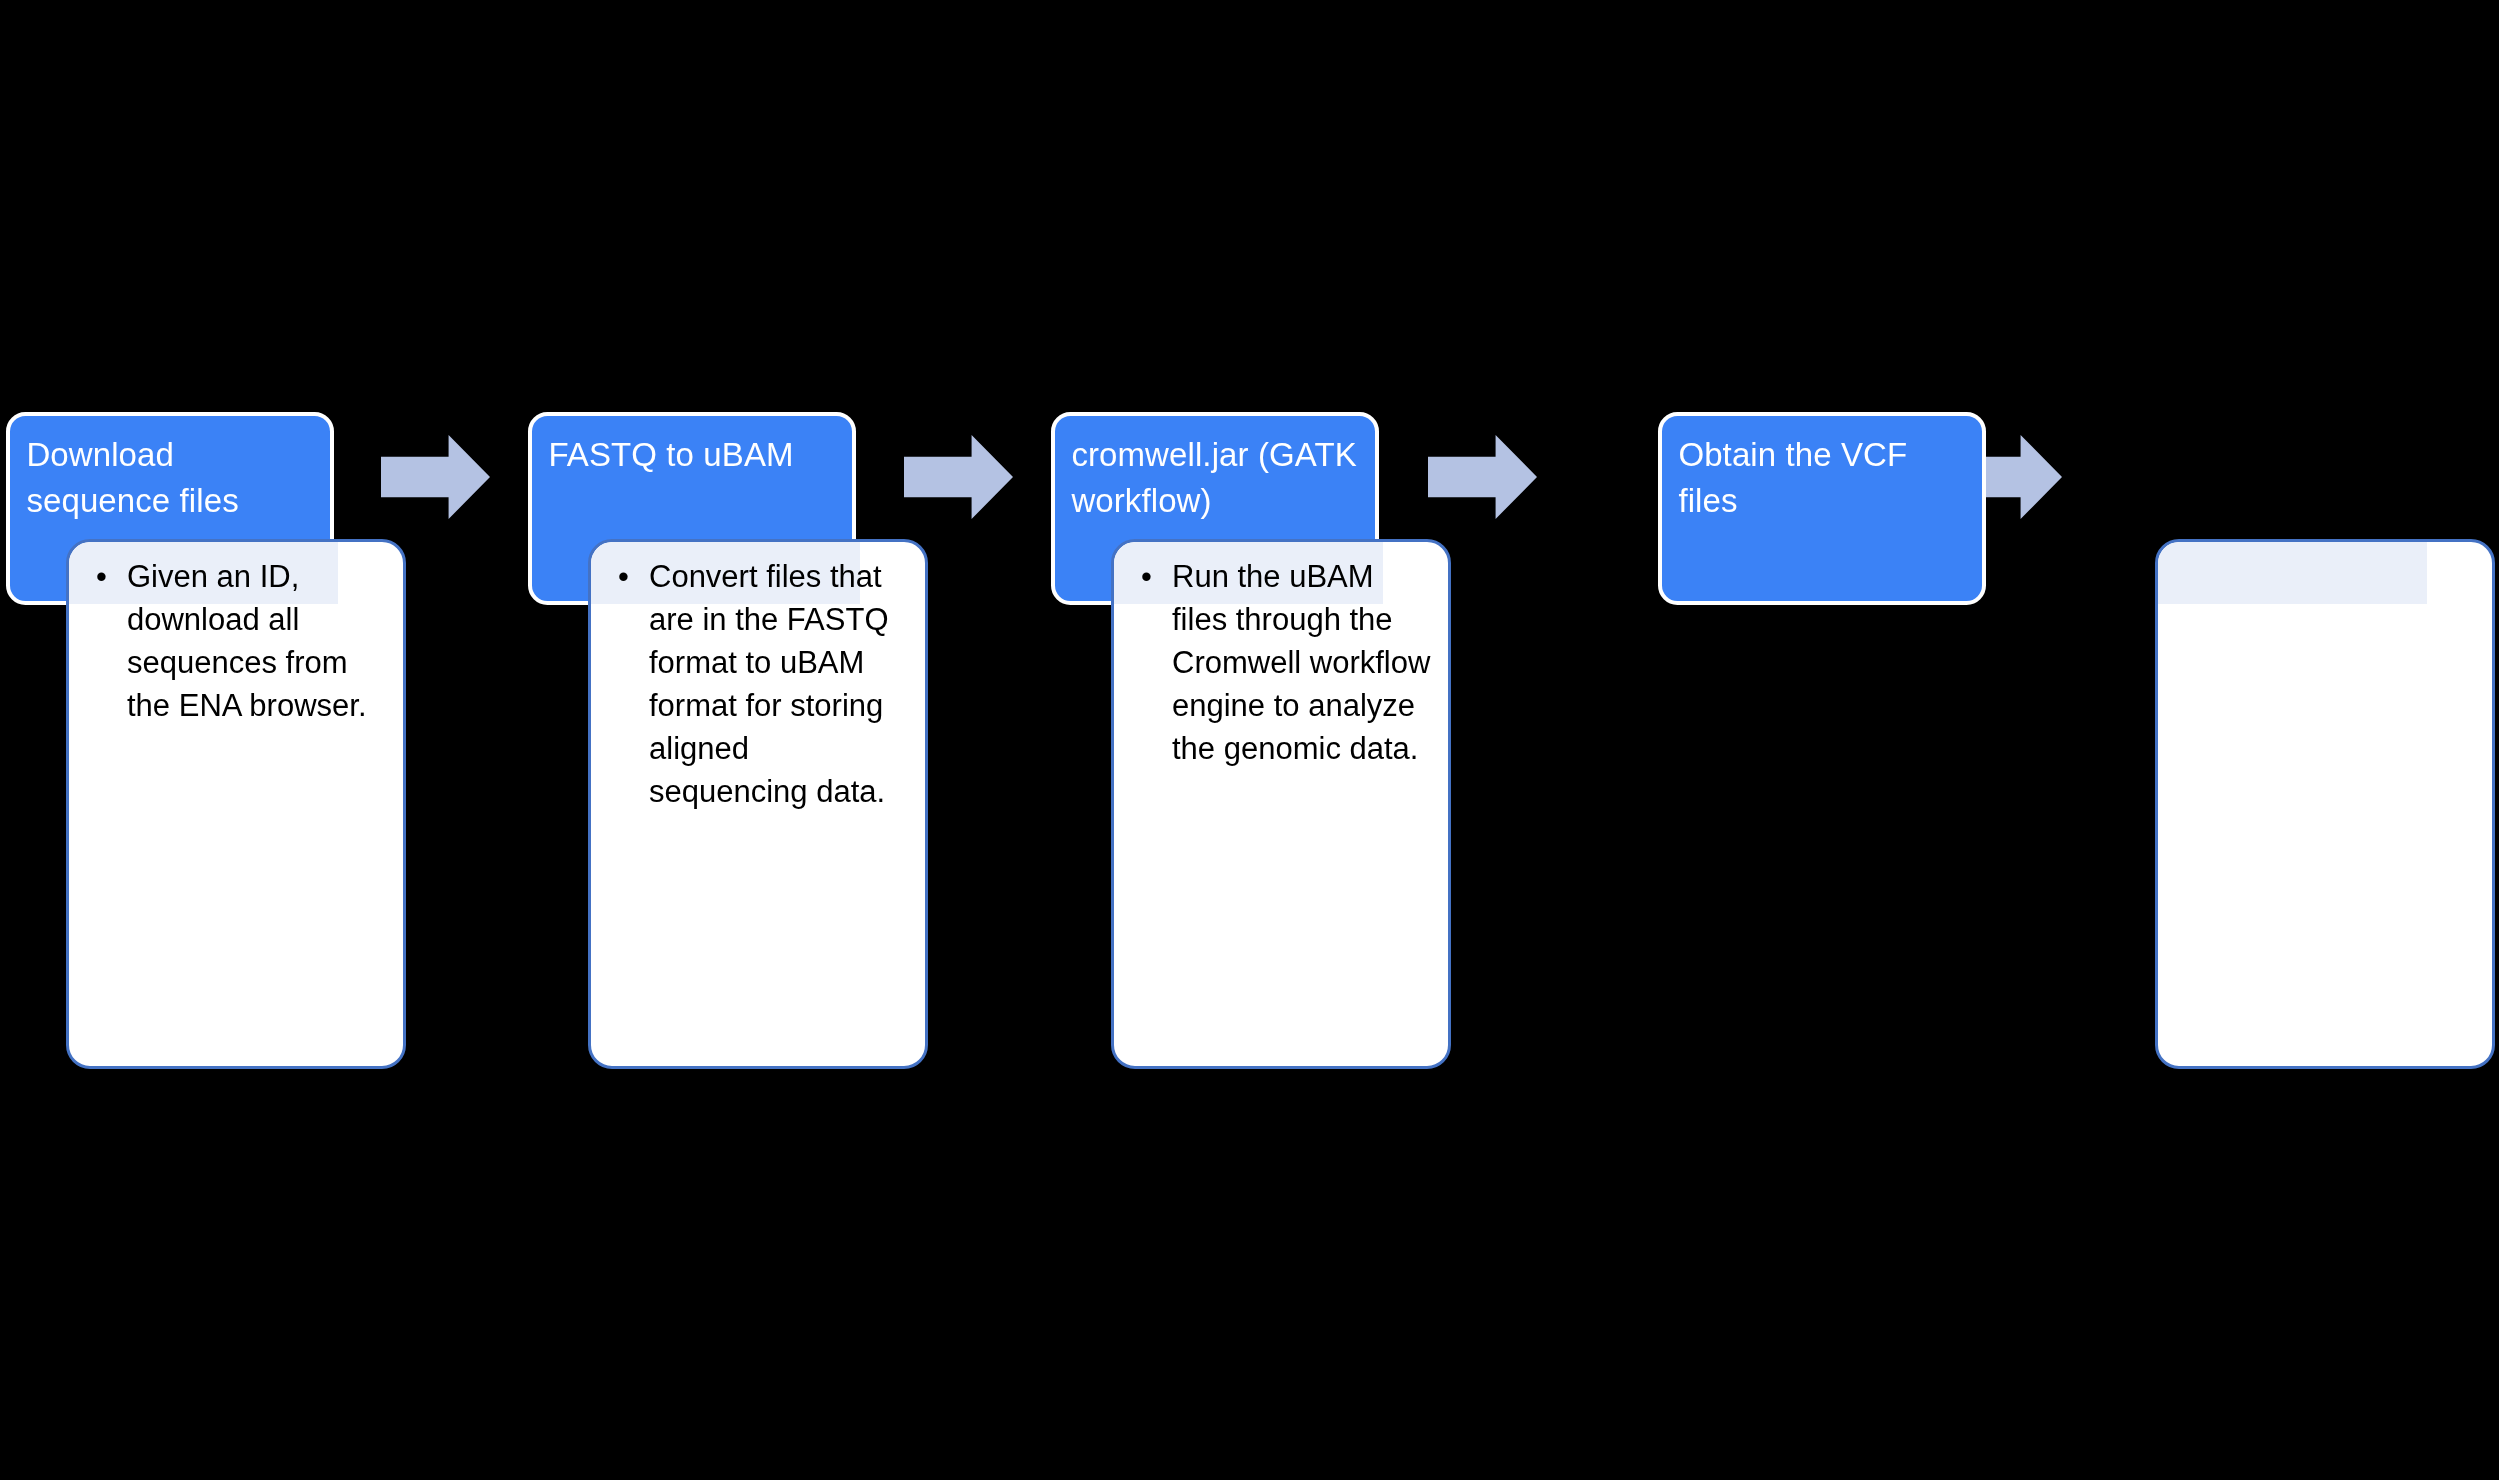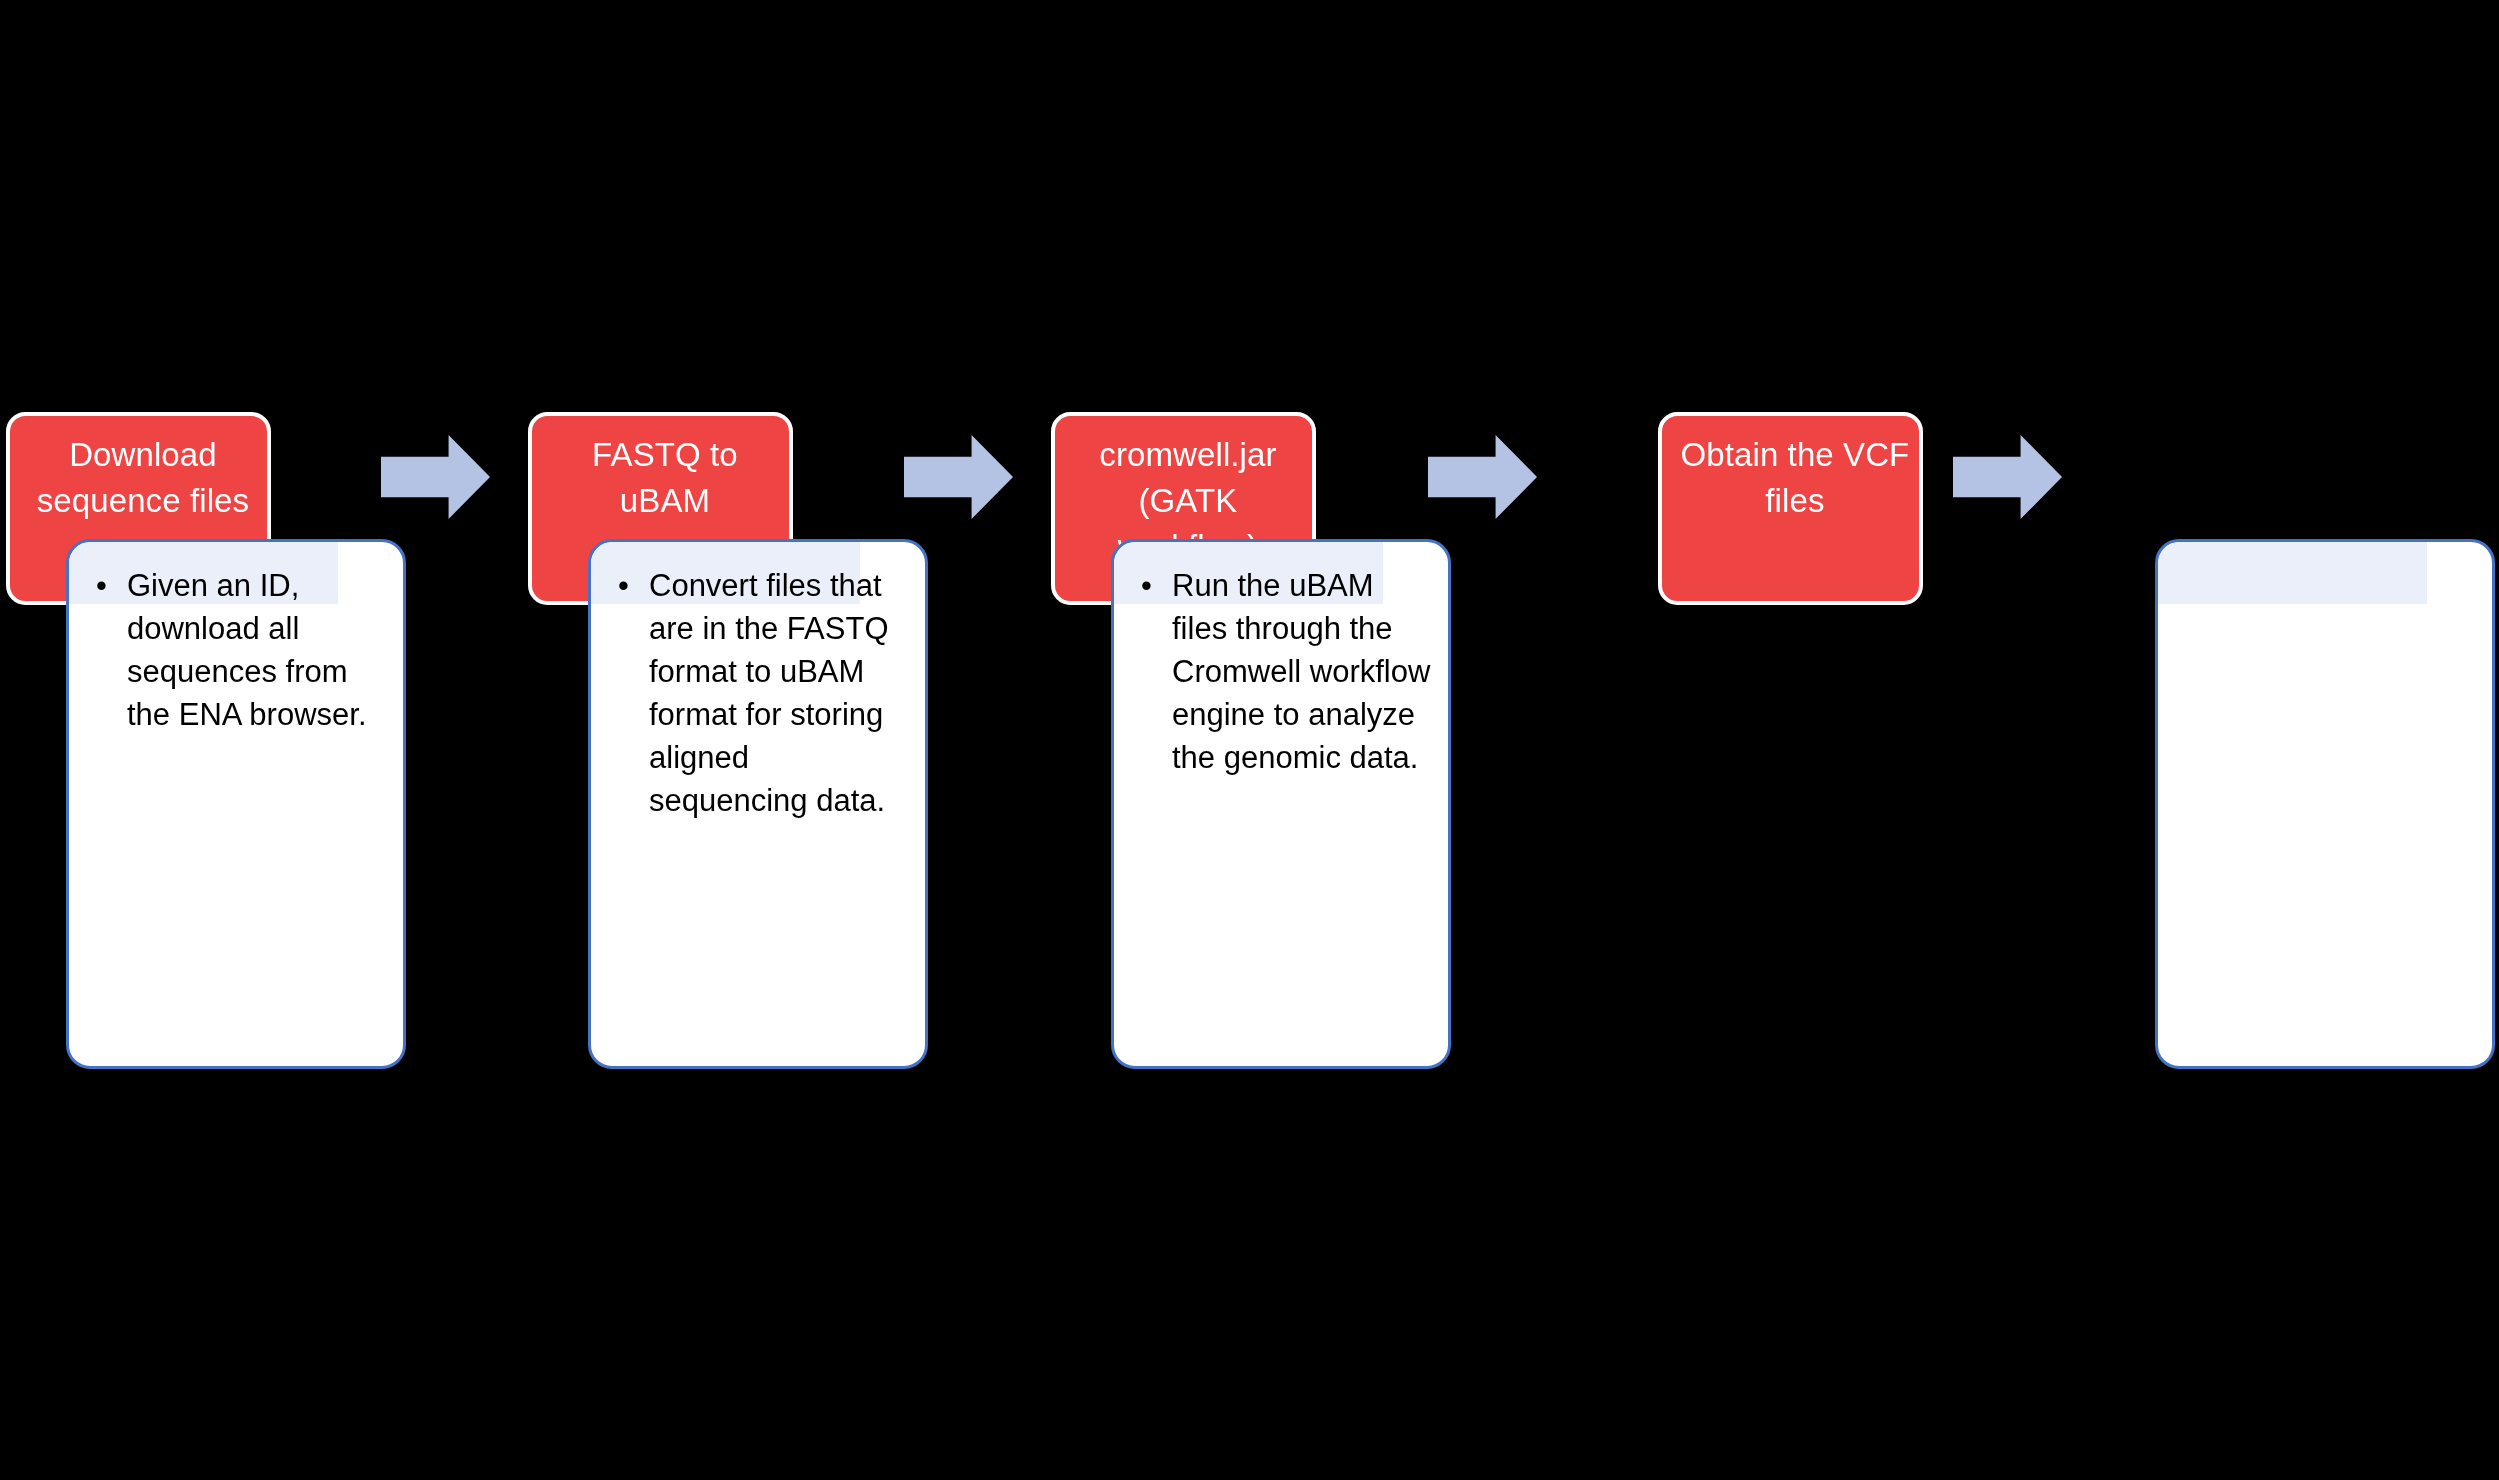--- a/index.html
+++ b/index.html
@@ -28,35 +28,34 @@
     position: absolute;
     top: 0;
     width: 522px;
     height: 1480px;
   }
 
   .step-header {
     position: absolute;
     left: 6px;
     top: 412px;
-    width: 265px;
+    width: 328px;
     height: 193px;
     box-sizing: border-box;
-    background: #ef4444;
+    background: #3b82f6;
     border: 4.5px solid #FFFFFF;
     border-radius: 19.4px;
     padding: 16.4px 7.5px 0 16.4px;
     color: #FFFFFF;
     font-size: 33px;
     line-height: 46px;
     font-weight: 400;
     letter-spacing: 0.1px;
     white-space: pre-line;
     overflow: hidden;
-    text-align: center;
   }
 
   .step-body {
     position: absolute;
     left: 66px;
     top: 539px;
     width: 340px;
     height: 530px;
     box-sizing: border-box;
     background: #FFFFFF;
@@ -73,21 +72,21 @@
     width: 269px;
     height: 62px;
     background: #EAEFF9;
     border-top-left-radius: 21px;
     pointer-events: none;
   }
 
   .bullets {
     position: relative;
     margin: 0;
-    padding: 22px 12px 0 58px;
+    padding: 13px 12px 0 58px;
     list-style: none;
     color: #000000;
     font-size: 31px;
     line-height: 43px;
     font-weight: 400;
   }
   .bullets li {
     position: relative;
     margin: 0 0 0 0;
   }

